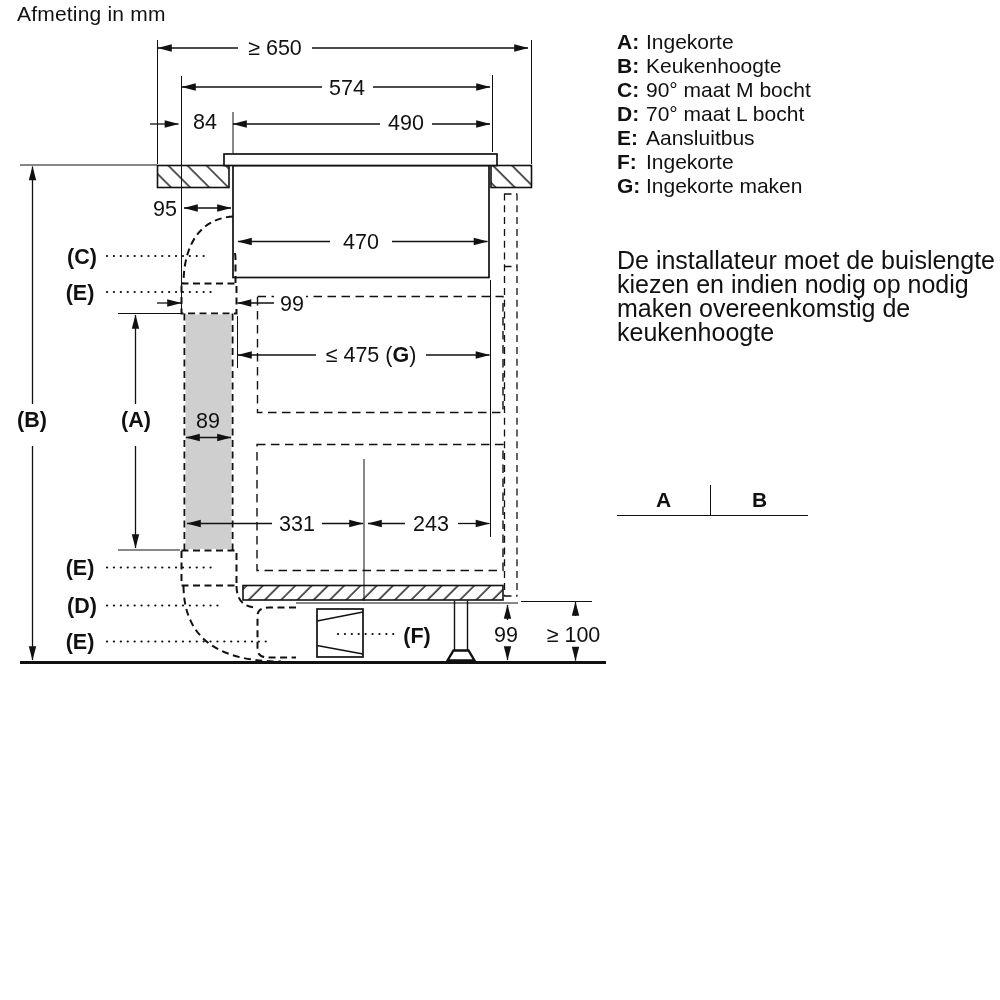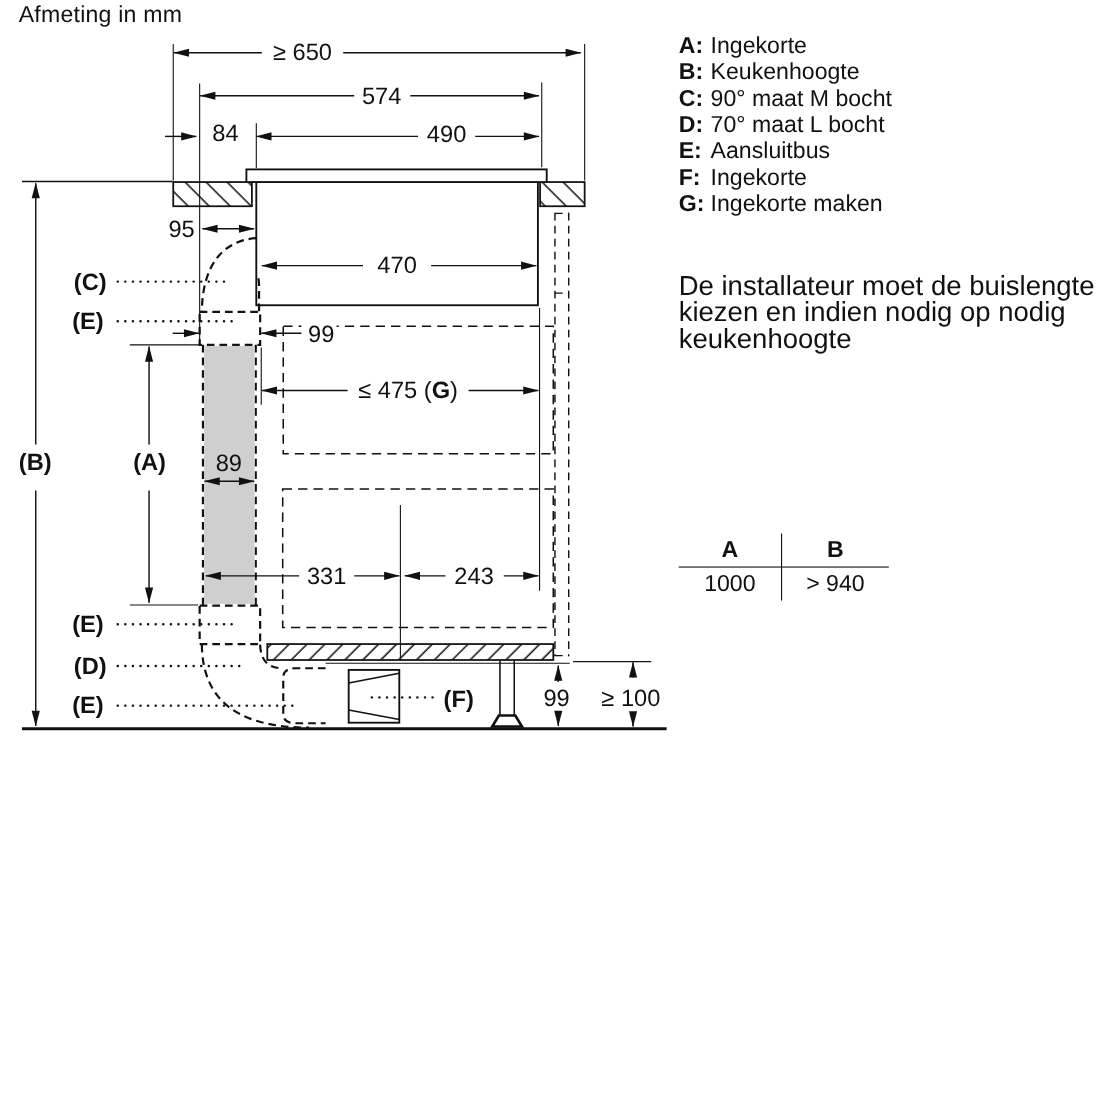--- a/index.html
+++ b/index.html
@@ -210,25 +210,22 @@
     </div>
   <div class="legend-row">
       <span class="legend-key">G:</span>
       <span>Ingekorte maken</span>
     </div>
 </div>
 
 <div class="abs note">
   <div>De installateur moet de buislengte</div>
   <div>kiezen en indien nodig op nodig</div>
+  <div>maken overeenkomstig de</div>
   <div>keukenhoogte</div>
 </div>
 
 <div class="abs tbl">
   <div class="tr head">
     <div class="td">A</div>
     <div class="td colb">B</div>
   </div>
-  <div class="tr">
-    <div class="td">1000</div>
-    <div class="td colb">&gt; 940</div>
-  </div>
 </div>
 
 </body></html>

